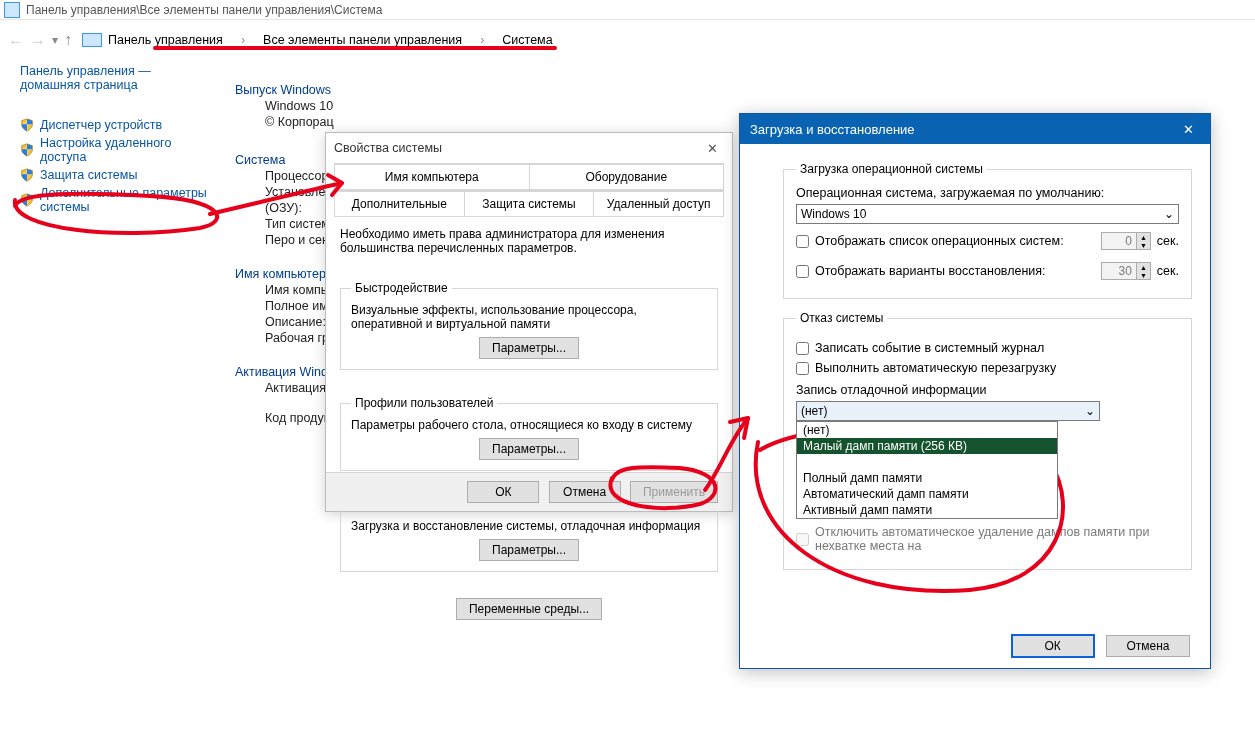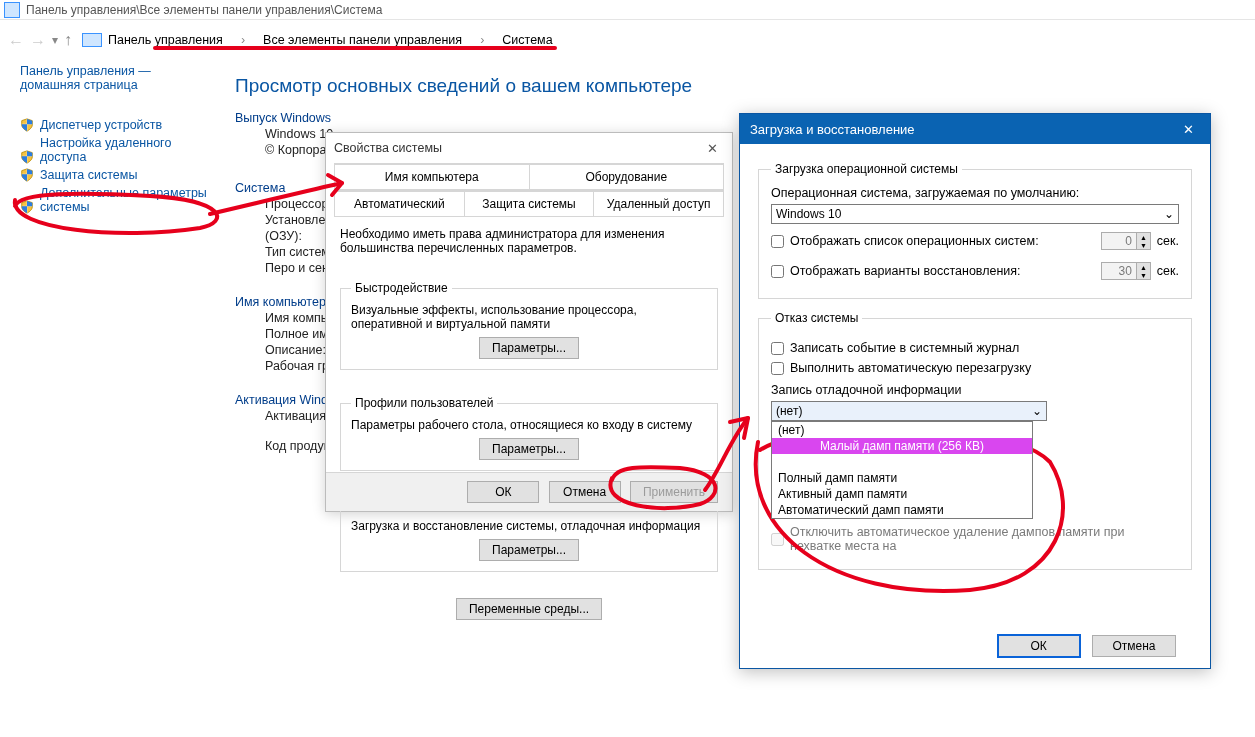--- a/index.html
+++ b/index.html
@@ -10,21 +10,21 @@
   
   .navbar { position:absolute; left:0; top:20px; right:0; height:40px; display:flex; align-items:center; padding:0 8px; }
   .navbar .arrows { display:flex; align-items:center; gap:6px; color:#888; font-size:16px; margin-right:10px; }
   .navbar .disabled { color:#ccc; }
   .navbar .miniicon { display:inline-block; width:20px; height:14px; background:#cfe6ff; border:1px solid #3a93ff; margin-right:6px; }
   .breadcrumb { display:flex; align-items:center; gap:18px; font-size:12.5px; color:#000; }
   .breadcrumb .sep { color:#888; }
   
   .sidebar { position:absolute; left:20px; top:64px; width:190px; font-size:12.5px; }
   .sidebar .homelink { color:#0a56a3; margin-bottom:12px; }
-  .sidebar .link { color:#0a56a3; display:flex; align-items:flex-end; gap:6px; margin:4px 0; cursor:pointer; }
+  .sidebar .link { color:#0a56a3; display:flex; align-items:center; gap:6px; margin:4px 0; cursor:pointer; }
   .shield { width:14px; height:14px; flex-shrink:0; }
   .shield svg { width:14px; height:14px; display:block; }
   
   .content { position:absolute; left:235px; top:75px; right:10px; font-size:12.5px; color:#222; }
   .content h1 { font-size:19px; font-weight:400; color:#0a56a3; margin:0 0 14px 0; }
   .content .sec { color:#003d8a; margin-top:8px; }
   .content .row { margin:2px 0 0 30px; }
   
   .dlg1 { position:absolute; left:325px; top:132px; width:408px; height:380px; background:#fff; border:1px solid #bcbcbc; box-shadow:0 2px 12px rgba(0,0,0,0.18); padding:0; }
   .dlg1 .bar { height:30px; display:flex; align-items:center; padding:0 8px; font-size:12.5px; color:#333; justify-content:space-between; }
@@ -36,35 +36,35 @@
   fieldset { border:1px solid #d6d6d6; margin:26px 0; padding:8px 10px 10px 10px; }
   fieldset legend { font-size:12px; color:#000; padding:0 4px; }
   .btn { display:inline-block; background:#e1e1e1; border:1px solid #adadad; padding:3px 12px; font-size:12px; cursor:pointer; }
   .dlg1 .right { text-align:center; margin-top:6px; }
   .dlg1 .footer { position:absolute; left:0; right:0; bottom:0; padding:8px 14px; text-align:right; border-top:1px solid #d6d6d6; background:#f0f0f0; }
   .footer .btn { margin-left:6px; min-width:72px; text-align:center; }
   .footer .btn.disabled { color:#9b9b9b; }
   
   .dlg2 { position:absolute; left:739px; top:113px; width:472px; height:556px; background:#fff; border:1px solid #0a56a3; box-shadow:0 3px 16px rgba(0,0,0,0.25); }
   .dlg2 .bar2 { height:30px; background:#0a63b2; color:#fff; display:flex; align-items:center; justify-content:space-between; padding:0 10px; font-size:13px; }
-  .dlg2 .body2 { padding:12px 18px 12px 18px; font-size:12.5px; }
+  .dlg2 .body2 { padding:12px 18px 12px 18px; font-size:12.5px;margin-left:25px; }
   .dlg2 fieldset { border:1px solid #d6d6d6; margin:6px 0 12px 0; padding:10px 12px; position:relative; }
   .select { border:1px solid #7a7a7a; padding:2px 4px; background:#fff; font-size:12px; display:flex; justify-content:space-between; align-items:center; }
   .select.open { background:#e9f1fb; }
   .cb { display:flex; align-items:center; gap:6px; margin:6px 0; }
   .cb input { width:13px; height:13px; margin:0; }
   .numrow { display:flex; align-items:center; gap:6px; margin:4px 0; }
   .spin { display:inline-flex; align-items:stretch; border:1px solid #adadad; }
   .spin input { width:34px; border:none; text-align:right; padding:1px 4px; font-size:12px; background:#f3f3f3; color:#7a7a7a; }
   .spin .ctrl { width:14px; display:flex; flex-direction:column; }
   .spin .ctrl div { flex:1; border-left:1px solid #adadad; font-size:7px; display:flex; align-items:center; justify-content:center; background:#e1e1e1; }
   .dropdown { position:absolute; background:#fff; border:1px solid #7a7a7a; font-size:12px; z-index:10; }
   .dropdown .opt { padding:1px 6px; cursor:default; white-space:nowrap; }
-  .dropdown .opt.sel { background:#d946ef; color:#fff;text-align:center; }
-  .dlg2 .footer2 { position:absolute; left:0; right:16px; bottom:0; padding:10px 18px; text-align:right; }
+  .dropdown .opt.sel { background:#14532d; color:#fff; }
+  .dlg2 .footer2 { position:absolute; left:0; right:2px; bottom:0; padding:10px 18px; text-align:right; }
   .dlg2 .footer2 .btn { min-width:84px; margin-left:8px; text-align:center; }
   .dlg2 .footer2 .btn.primary { border:2px solid #0a63d8; background:#e1e1e1; }
   
   .anno { position:absolute; pointer-events:none; }
   .anno path, .anno line, .anno circle { stroke:#e6001c; fill:none; stroke-width:4; stroke-linecap:round; stroke-linejoin:round; }
   .greyed { color:#7a7a7a; }
 </style>
 </head>
 <body>
 
@@ -142,21 +142,20 @@
             <path d="M8 1 L14 3 V7 H8 Z" fill="#2a7de1"></path>
             <path d="M8 15 C8 15 2 12 2 8 V7 H8 Z" fill="#2a7de1"></path>
           </svg>
         </span>
         <span>Дополнительные параметры системы</span>
       </div>
     </div>
 </div>
 
 <div class="content">
-  <h1>Просмотр основных сведений о вашем компьютере</h1>
   <div class="sec">Выпуск Windows</div>
   <div class="row">Windows 10</div>
   <div class="row">© Корпорац</div>
   <div class="sec" style="margin-top:24px">Система</div>
   <div class="row">Процессор:</div>
   <div class="row">Установленн</div>
   <div class="row">(ОЗУ):</div>
   <div class="row">Тип системы</div>
   <div class="row">Перо и сенс</div>
   <div class="sec" style="margin-top:20px">Имя компьютер</div>
@@ -173,21 +172,21 @@
   <div class="bar">
     <span>Свойства системы</span>
     <span class="close">✕</span>
   </div>
   <div style="padding:0 8px">
     <div class="tabstrip">
       <div class="tab">Имя компьютера</div>
       <div class="tab">Оборудование</div>
     </div>
     <div class="tabstrip row2">
-      <div class="tab active">Автоматический</div>
+      <div class="tab active">Дополнительные</div>
       <div class="tab">Защита системы</div>
       <div class="tab">Удаленный доступ</div>
     </div>
   </div>
   <div class="body">
     <div style="margin-bottom:16px;">Необходимо иметь права администратора для изменения большинства перечисленных параметров.</div>
     <fieldset>
       <legend>Быстродействие</legend>
       <div>Визуальные эффекты, использование процессора, оперативной и виртуальной памяти</div>
       <div class="right"><span class="btn">Параметры...</span></div>
@@ -260,32 +259,32 @@
       <legend>Отказ системы</legend>
       <div class="cb">
           <input type="checkbox" style="">
           <span>Записать событие в системный журнал</span>
         </div>
       <div class="cb">
           <input type="checkbox" style="">
           <span>Выполнить автоматическую перезагрузку</span>
         </div>
       <div style="margin:8px 0 4px 0;">Запись отладочной информации</div>
-      <div style="width:276px;position:relative">
+      <div style="width:304px;position:relative">
         <div class="select open">
           <span>(нет)</span>
           <span>⌄</span>
         </div>
         <div class="dropdown" id="dump-dd" style="left:0;top:20px;width:262px;">
             <div class="opt">(нет)</div>
             <div class="opt sel">Малый дамп памяти (256 КВ)</div>
             <div class="opt">&nbsp;</div>
             <div class="opt">Полный дамп памяти</div>
+            <div class="opt">Автоматический дамп памяти</div>
             <div class="opt">Активный дамп памяти</div>
-            <div class="opt">Автоматический дамп памяти</div>
           </div>
       </div>
       <div class="cb greyed" style="margin-top:104px;">
         <input type="checkbox" disabled="" style="">
         <span>Отключить автоматическое удаление дампов памяти при нехватке места на</span>
       </div>
     </fieldset>
   </div>
   <div class="footer2">
     <span class="btn primary">ОК</span>

